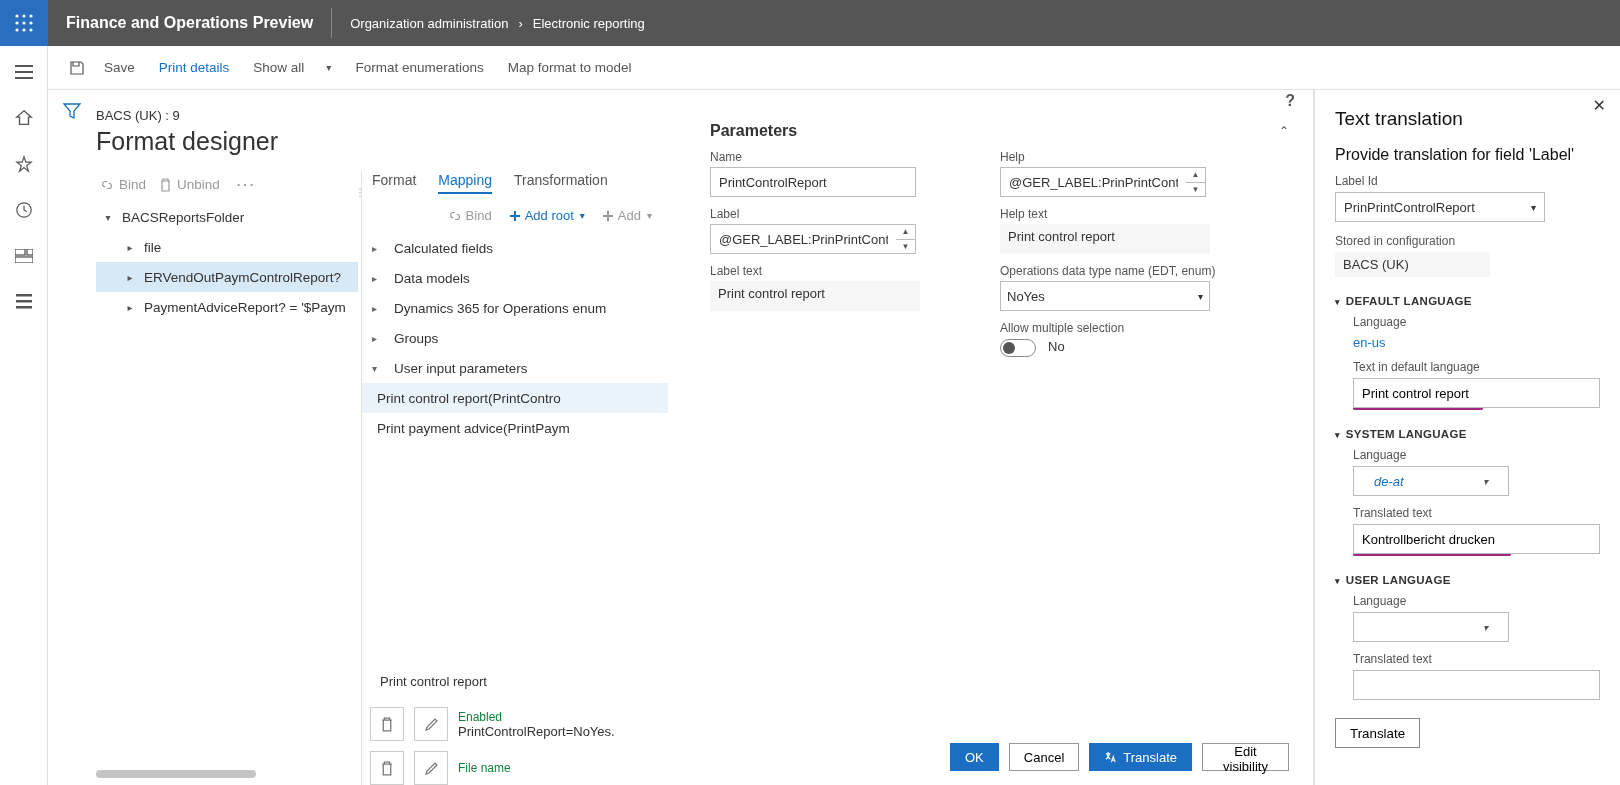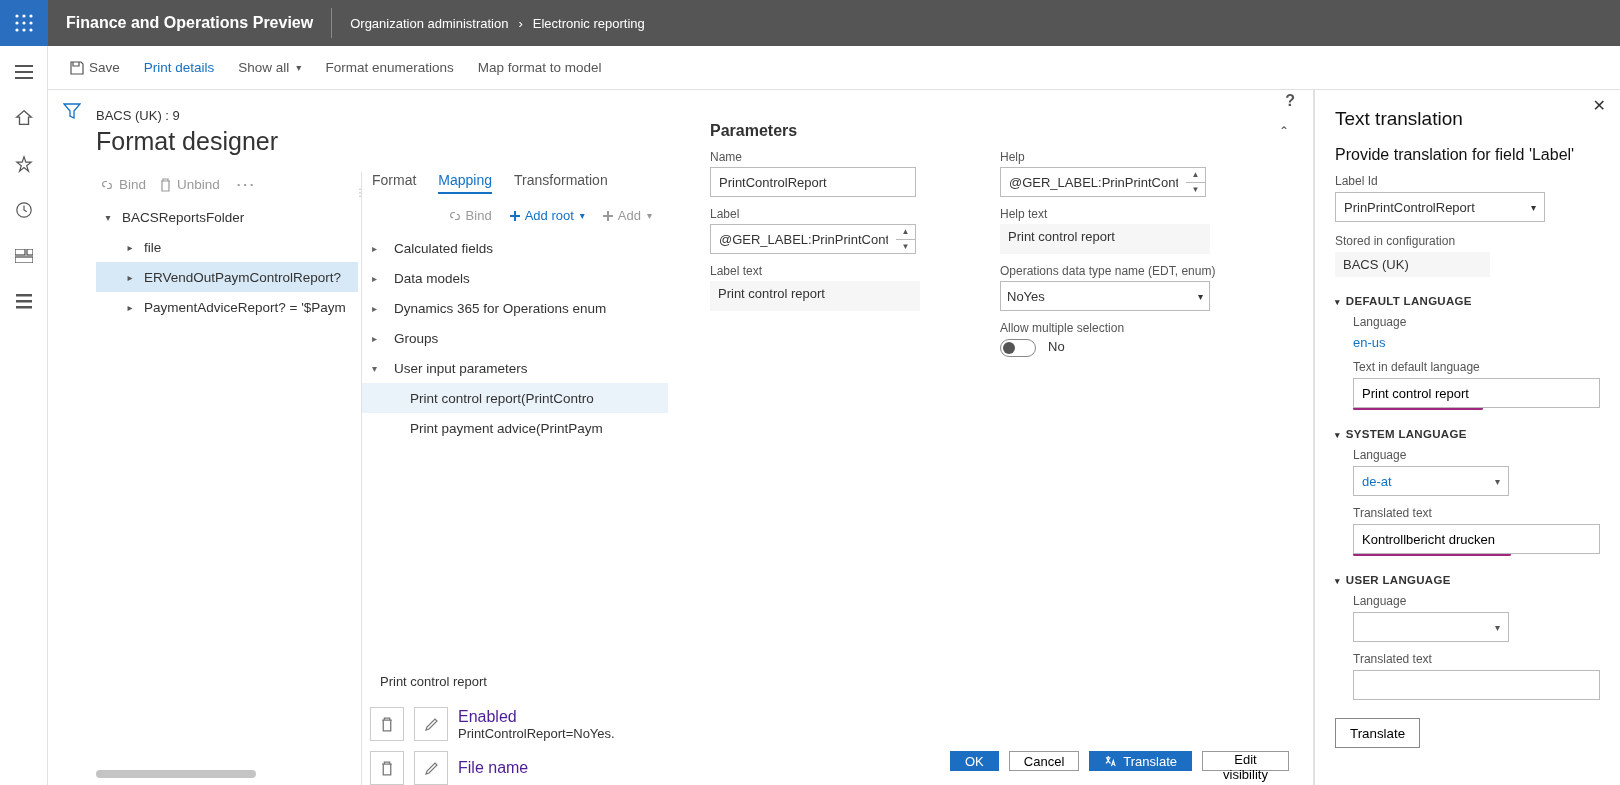--- a/index.html
+++ b/index.html
@@ -15,21 +15,21 @@
 
 
 .shell { flex:1; display:flex; min-height:0; }
 .left-rail { width: 48px; border-right:1px solid #e1e1e1; display:flex; flex-direction:column; align-items:center; padding-top:6px; gap: 6px; }
 .rail-btn { width:40px; height:40px; display:flex; align-items:center; justify-content:center; color:#555; }
 .rail-btn svg { fill: #555; }
 
 
 .content-area { flex:1; display:flex; flex-direction: column; min-width:0; }
 .cmd-bar { height: 44px; border-bottom: 1px solid #e1e1e1; display:flex; align-items:center; padding: 0 10px; color:#555; font-size: 13.5px; }
-.cmd-item { padding: 0 12px; display:flex; align-items:center; gap:5px; }
+.cmd-item { padding: 0 12px; display:flex; align-items:center; gap:20px; }
 .cmd-item.blue { color: #1471c4; }
 .cmd-item svg { fill:#555; }
 .chev-down { font-size:10px; margin-left:2px; }
 
 
 .workspace { flex:1; display:flex; min-height:0; }
 
 .filter-col { width: 48px; display:flex; justify-content:center; padding-top:12px; }
 .filter-col svg { fill:#1471c4; }
 
@@ -55,28 +55,28 @@
 .tab.active { color:#1471c4; border-bottom:2px solid #1471c4; padding-bottom:4px; }
 .mid-toolbar { display:flex; align-items:center; justify-content:flex-end; gap:5px; padding: 6px 10px; color:#999; font-size:13px; }
 .mid-toolbar .tb-item{ display:flex; align-items:center; gap:4px; padding: 0 6px;}
 .mid-toolbar .blue { color:#1471c4; }
 .mid-toolbar svg{fill:#999;} .mid-toolbar .blue svg{fill:#1471c4;}
 
 .ds-tree { margin-top: 4px; font-size: 13.5px; }
 .ds-row { display:flex; align-items:center; height: 30px; gap:10px; padding-left: 10px; color:#333; white-space:nowrap; overflow:hidden; }
 .ds-exp{ width:12px; color:#666; font-size:10px; }
 .ds-row.sel { background: #eaf2fa; font-weight: 600; }
-.ds-row.child { padding-left: 48px; font-weight:400; }
+.ds-row.child { padding-left: 15px; font-weight:400; }
 
 .bottom-box { margin-top:auto; padding: 8px 8px 0 8px; border-top:0; font-size:13px; color:#333; }
 .bottom-label { padding: 8px 10px; }
 .btm-row { display:flex; align-items:center; gap: 10px; margin-top: 10px;}
 .icon-btn { width:34px;height:34px;border:1px solid #ccc; display:flex; align-items:center;justify-content:center; color:#666; }
 .btm-col { display:flex; flex-direction:column; }
-.btm-lbl { font-size:16px; color:#4c1d95; }
+.btm-lbl { font-size:12px; color:#15803d; }
 .resize-handle{ width:6px; text-align:center; color:#aaa; font-size:10px; margin:15px 0 0 -3px; align-self:flex-start;}
 .h-scrollbar{ height:10px; margin:10px 0 5px 0;}
 .h-scrollbar .thumb{ height:8px; width:160px; background:#c4c4c4; border-radius:4px; margin-left:0;}
 
 
 .slide-panel { width: 628px; background: #fff; border-right: 1px solid #e1e1e1; display:flex; flex-direction:column; padding: 18px 24px 14px 24px; position: relative; }
 .slide-help { position:absolute; right:18px; top: 2px; color:#555; font-size:16px; font-weight:600;}
 .slide-title { font-size: 19px; color:#222; }
 .section-header { display:flex; align-items:center; justify-content:space-between; padding: 14px 0 4px 0; }
 .section-header .txt { font-size: 16px; font-weight:600; }
@@ -91,41 +91,41 @@
 .spinner { display:flex; align-items:center; }
 .spinner .spin-btns { width: 20px; height: 30px; display:flex; flex-direction:column; border:1px solid #bbb; border-left: none; }
 .spinner .sb { flex:1; display:flex; align-items:center; justify-content:center; font-size:8px; color:#555; }
 .spinner .sb + .sb{border-top:1px solid #bbb;}
 .ro-text { width:210px; height:30px; padding:5px 8px; background:#f6f6f6; color:#333; }
 .toggle { width: 36px; height:18px; border:1px solid #888; border-radius: 10px; background:#fff; position:relative; display:inline-block; margin-right:10px;}
 .toggle::after{ content:""; width:12px;height:12px;border-radius:50%;background:#555;position:absolute; left:2px; top:2px;}
 .switch-row{display:flex; align-items:flex-start; gap:2px; margin-top:4px;}
 
 .dlg-buttons{ margin-top:auto; display:flex; gap:10px; justify-content:flex-start; padding-left:240px;}
-.btn{ height:20px; padding: 0 14px; border:1px solid #999; background:#fff; cursor:default;font-size:13px;}
+.btn{ height:28px; padding: 0 14px; border:1px solid #999; background:#fff; cursor:default;font-size:13px;}
 .btn.primary{ background:#1b6ec2; border-color:#1b6ec2; color:#fff; }
 .btn.accent{ background:#1b6ec2; border-color:#1b6ec2; color:#fff; display:flex;align-items:center; gap:6px;}
 .btn.accent svg{fill:#fff;}
 
 
 .right-panel { flex: none; width:306px; padding: 18px 20px 16px 20px; position:relative; border-left:1px solid #e1e1e1;}
 .close-x{position:absolute; right:14px; top:6px; font-size:16px;color:#333;}
 .rp-title{ font-size:19px; color:#111; }
 .rp-sub{ font-size:16px; color:#111; padding: 16px 0 10px 0;}
 .rp-fld-lbl{font-size:12px;color:#555; margin-bottom:4px;}
 .rp-select{ height:30px;border:1px solid #bbb; display:flex; align-items:center; justify-content:space-between; padding:0 8px; width:210px;}
 .rp-ro{ background:#f6f6f6; padding:5px 8px; display:inline-block; min-width:155px;}
 .rp-group{ margin-top:18px;}
 .rp-group-hdr{ font-size:11.5px; font-weight:700; letter-spacing:.3px; color:#333; margin-bottom:8px; }
 .rp-group-hdr .caret{ font-size:9px; margin-right:6px;}
 .rp-inner{ padding-left:18px; }
 .link{color:#1471c4;}
 .underline{ height:3px; background:#a0267f; border-radius:2px; margin-top:-1px;}
 .rp-input{ height:30px;border:1px solid #bbb;padding:0 8px;width:100%; font-size:13px; font-family: inherit;}
-.rp-select-sm{height:30px;border:1px solid #bbb; width:156px; display:flex;align-items:center;justify-content:space-between;padding:0 8px;}
+.rp-select-sm{height:30px;border:1px solid #bbb; width:156px; display:flex;align-items:center;justify-content:space-between;padding:0 20px;font-style:italic;}
 .rp-btn{ height:30px;border:1px solid #888;padding:0 14px;background:#fff;margin-top:18px;}
 </style>
 </head>
 <body>
 
 <div class="top-bar">
   <div class="waffle">
     <svg width="18" height="18" viewBox="0 0 18 18">
         <circle cx="2" cy="2" r="1.6"></circle>
         <circle cx="9" cy="2" r="1.6"></circle>

